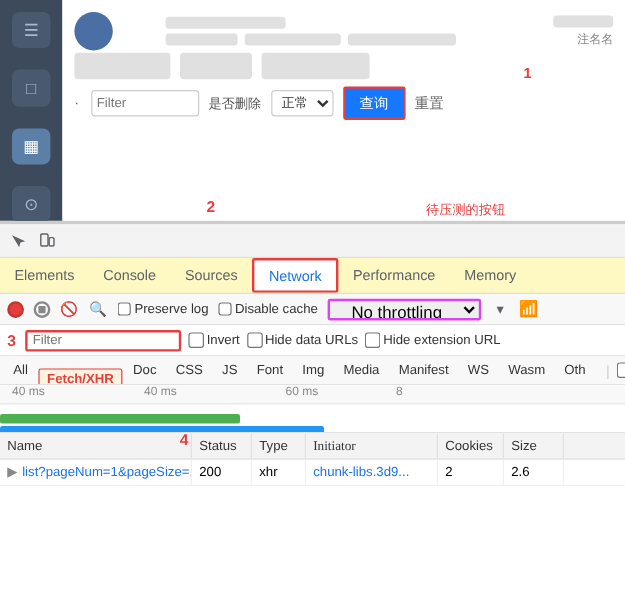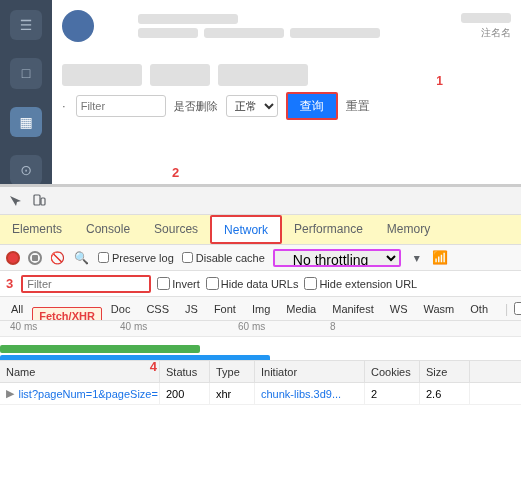--- a/index.html
+++ b/index.html
@@ -396,21 +396,21 @@
 
   <div class="sidebar">
     <div class="sidebar-icon">☰</div>
     <div class="sidebar-icon">□</div>
     <div class="sidebar-icon active">▦</div>
     <div class="sidebar-icon">⊙</div>
   </div>
 
   <div class="page-content">
 
-    <div class="page-row" style="margin-bottom:22px;gap:44px;">
+    <div class="page-row" style="margin-bottom:2px;gap:44px;">
       <div class="placeholder-circle"></div>
       <div class="placeholder-lines">
         <div class="placeholder-bar" style="width:100px;"></div>
         <div style="display:flex;gap:6px;">
           <div class="placeholder-bar" style="width:60px;"></div>
           <div class="placeholder-bar" style="width:80px;"></div>
           <div class="placeholder-bar" style="width:90px;"></div>
         </div>
       </div>
       <div style="margin-left:auto;display:flex;flex-direction:column;gap:3px;align-items:flex-end;">
@@ -555,21 +555,21 @@
   <div class="table-area">
 
     <div class="table-header">
       <div class="table-header-cell" style="width:160px;position:relative;">
 
         <span style="position:absolute;top:-2px;right:2px;color:#e53e3e;font-size:13px;font-weight:bold;z-index:5;">4</span>
         <span>Name</span>
       </div>
       <div class="table-header-cell" style="width:50px;">Status</div>
       <div class="table-header-cell" style="width:45px;">Type</div>
-      <div class="table-header-cell" style="width:110px;">Initiator</div>
+      <div class="table-header-cell" style="width:110px;font-family:Liberation Serif, serif;">Initiator</div>
       <div class="table-header-cell" style="width:55px;">Cookies</div>
       <div class="table-header-cell" style="width:50px;">Size</div>
     </div>
 
     <div class="table-row">
       <div class="table-cell" style="width:160px;">
         <span style="color:#888;margin-right:4px;">▶</span>
         <span style="color:#1a73e8;font-size:11px;">list?pageNum=1&amp;pageSize=...</span>
       </div>
       <div class="table-cell" style="width:50px;">200</div>

